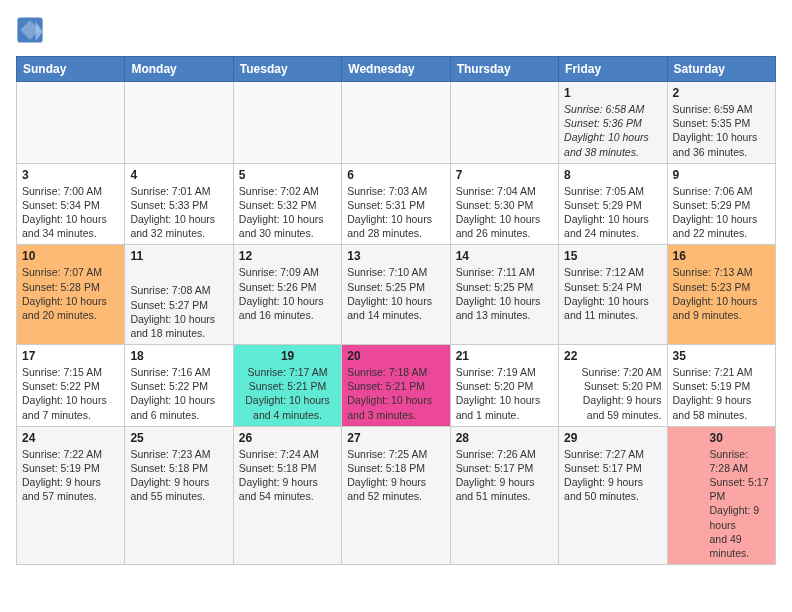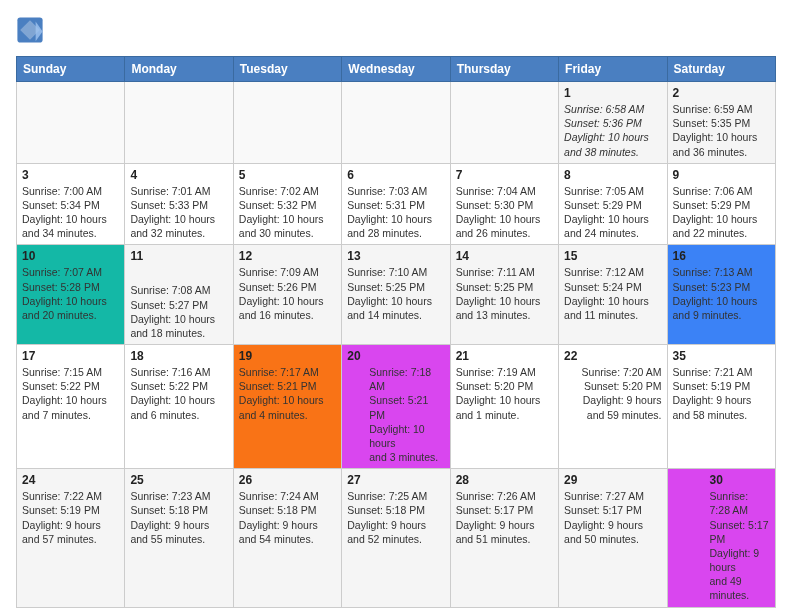--- a/index.html
+++ b/index.html
@@ -188,21 +188,21 @@
         </td>
         <td style="background: rgb(255, 255, 255);">
           <span class="day-num">9</span>
           <div class="day-info" style="white-space: pre-line;">Sunrise: 7:06 AM
 Sunset: 5:29 PM
 Daylight: 10 hours
 and 22 minutes.</div>
         </td>
       </tr>
       <tr>
-        <td style="background: #14b8a6;">
+        <td style="background: #fdba74;">
           <span class="day-num">10</span>
           <div class="day-info" style="white-space: pre-line;">Sunrise: 7:07 AM
 Sunset: 5:28 PM
 Daylight: 10 hours
 and 20 minutes.</div>
         </td>
         <td style="background: rgb(245, 245, 245);">
           <span class="day-num">11</span>
           <div class="day-info" style="white-space: pre-line; margin-top: 20px;">Sunrise: 7:08 AM
 Sunset: 5:27 PM
@@ -230,21 +230,21 @@
 Daylight: 10 hours
 and 13 minutes.</div>
         </td>
         <td style="background: rgb(245, 245, 245);">
           <span class="day-num">15</span>
           <div class="day-info" style="white-space: pre-line;">Sunrise: 7:12 AM
 Sunset: 5:24 PM
 Daylight: 10 hours
 and 11 minutes.</div>
         </td>
-        <td style="background: #3b82f6;">
+        <td style="background: #fdba74;">
           <span class="day-num">16</span>
           <div class="day-info" style="white-space: pre-line;">Sunrise: 7:13 AM
 Sunset: 5:23 PM
 Daylight: 10 hours
 and 9 minutes.</div>
         </td>
       </tr>
       <tr>
         <td style="background: rgb(255, 255, 255);">
           <span class="day-num">17</span>
@@ -253,30 +253,30 @@
 Daylight: 10 hours
 and 7 minutes.</div>
         </td>
         <td style="background: rgb(255, 255, 255);">
           <span class="day-num">18</span>
           <div class="day-info" style="white-space: pre-line;">Sunrise: 7:16 AM
 Sunset: 5:22 PM
 Daylight: 10 hours
 and 6 minutes.</div>
         </td>
-        <td style="background: #f97316;">
+        <td style="background: #5eead4; text-align: center;">
           <span class="day-num">19</span>
           <div class="day-info" style="white-space: pre-line;">Sunrise: 7:17 AM
 Sunset: 5:21 PM
 Daylight: 10 hours
 and 4 minutes.</div>
         </td>
-        <td style="background: #d946ef;">
+        <td style="background: #ec4899;">
           <span class="day-num">20</span>
-          <div class="day-info" style="white-space: pre-line; margin-left: 22px;">Sunrise: 7:18 AM
+          <div class="day-info" style="white-space: pre-line;">Sunrise: 7:18 AM
 Sunset: 5:21 PM
 Daylight: 10 hours
 and 3 minutes.</div>
         </td>
         <td style="background: rgb(255, 255, 255);">
           <span class="day-num">21</span>
           <div class="day-info" style="white-space: pre-line;">Sunrise: 7:19 AM
 Sunset: 5:20 PM
 Daylight: 10 hours
 and 1 minute.</div>
@@ -332,21 +332,21 @@
 Daylight: 9 hours
 and 51 minutes.</div>
         </td>
         <td style="background: rgb(245, 245, 245);">
           <span class="day-num">29</span>
           <div class="day-info" style="white-space: pre-line;">Sunrise: 7:27 AM
 Sunset: 5:17 PM
 Daylight: 9 hours
 and 50 minutes.</div>
         </td>
-        <td style="background: #d946ef; padding-left: 42px;">
+        <td style="background: #fca5a5; padding-left: 42px;">
           <span class="day-num">30</span>
           <div class="day-info" style="white-space: pre-line;">Sunrise: 7:28 AM
 Sunset: 5:17 PM
 Daylight: 9 hours
 and 49 minutes.</div>
         </td>
       </tr>
     </tbody>
 </table>
 

